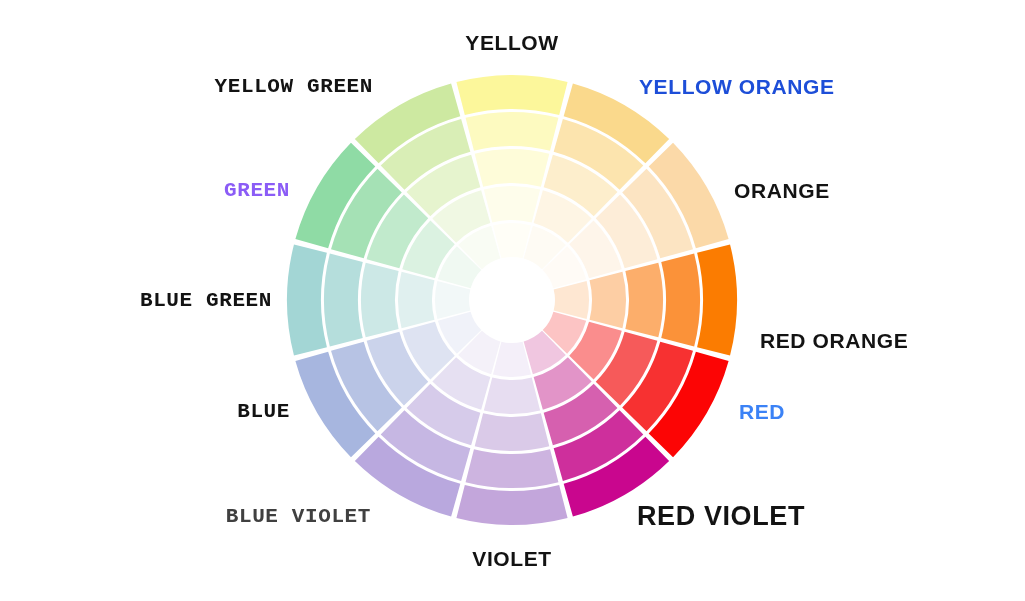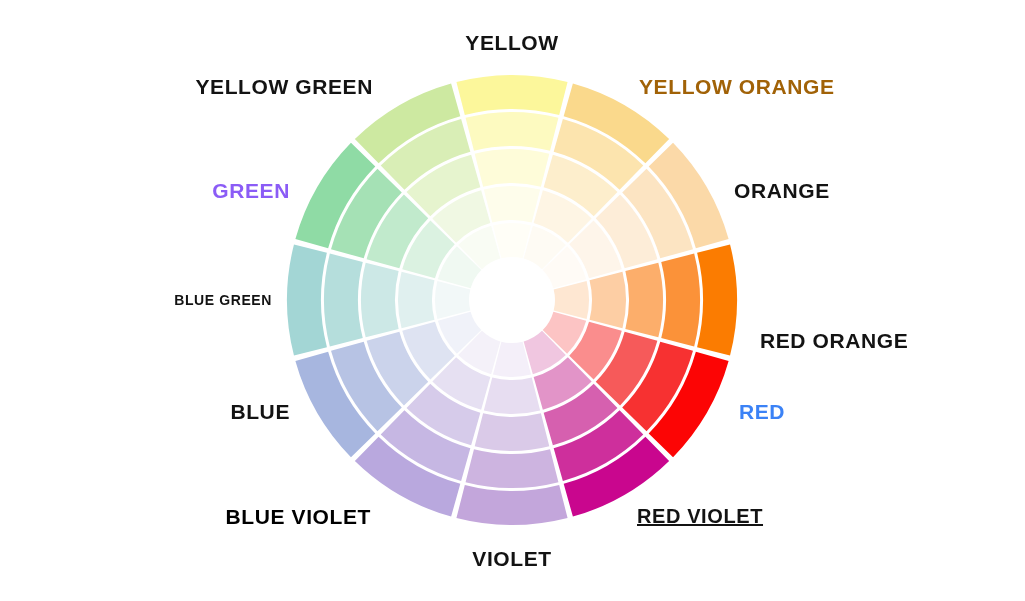--- a/index.html
+++ b/index.html
@@ -35,21 +35,21 @@
     font-family: "Liberation Sans", sans-serif;
     font-weight: bold;
     font-size: 21px;
     letter-spacing: 0.6px;
     color: #131313;
     white-space: nowrap;
     line-height: 1;
     -webkit-font-smoothing: antialiased;
   }
   .lbl-center { transform: translate(-50%, -50%); }
-  .lbl-left   { transform: translate(-100%, -50%); }
+  .lbl-left   { transform: translate(-100%, -50%); font-family: Liberation Mono, monospace; }
   .lbl-right  { transform: translate(0, -50%); }
 </style>
 </head>
 <body style="background: rgb(255, 255, 255);">
 
 <div id="stage">
   <svg id="wheel-svg" viewBox="0 0 1025 601" xmlns="http://www.w3.org/2000/svg" aria-hidden="true">
     <g id="wheel-segments">
         <g>
           <path d="M 456.43 81.97 A 225 225 0 0 1 567.57 81.97 L 559.18 114.92 A 191 191 0 0 0 464.82 114.92 Z" fill="#FCF79B" stroke="none"></path>
@@ -133,25 +133,25 @@
           <path d="M 380.70 165.45 A 188 188 0 0 1 461.13 119.01 L 470.33 151.75 A 154 154 0 0 0 404.44 189.78 Z" fill="#D9EEB6" stroke="none"></path>
           <path d="M 406.54 191.93 A 151 151 0 0 1 471.14 154.63 L 480.34 187.37 A 117 117 0 0 0 430.29 216.26 Z" fill="#E6F4CE" stroke="none"></path>
           <path d="M 432.38 218.41 A 114 114 0 0 1 481.15 190.25 L 490.35 222.98 A 80 80 0 0 0 456.13 242.74 Z" fill="#F0F8E3" stroke="none"></path>
           <path d="M 458.22 244.89 A 77 77 0 0 1 491.16 225.87 L 500.36 258.60 A 43 43 0 0 0 481.97 269.23 Z" fill="#F9FCF4" stroke="none"></path>
         </g>
         <circle cx="512" cy="300" r="40" fill="#ffffff"></circle>
       </g>
   </svg>
   <div id="wheel-labels">
       <div class="wheel-label lbl-center" style="left: 512px; top: 42px; color: rgb(19, 19, 19); font-size: 21px;">YELLOW</div>
-      <div class="wheel-label lbl-right" style="left: 639px; top: 86px; color: #a16207; font-size: 21px;">YELLOW ORANGE</div>
+      <div class="wheel-label lbl-right" style="left: 639px; top: 86px; color: #1d4ed8; font-size: 21px;">YELLOW ORANGE</div>
       <div class="wheel-label lbl-right" style="left: 734px; top: 190px; color: rgb(19, 19, 19); font-size: 21px;">ORANGE</div>
       <div class="wheel-label lbl-right" style="left: 760px; top: 300px; color: rgb(19, 19, 19); font-size: 21px; margin-top: 40px;">RED ORANGE</div>
       <div class="wheel-label lbl-right" style="left: 739px; top: 411px; color: #3b82f6; font-size: 21px;">RED</div>
-      <div class="wheel-label lbl-right" style="left: 637px; top: 516px; color: rgb(19, 19, 19); font-size: 20px; text-decoration: underline;">RED VIOLET</div>
+      <div class="wheel-label lbl-right" style="left: 637px; top: 516px; color: rgb(19, 19, 19); font-size: 27px;">RED VIOLET</div>
       <div class="wheel-label lbl-center" style="left: 512px; top: 558px; color: rgb(19, 19, 19); font-size: 21px; text-align: center;">VIOLET</div>
-      <div class="wheel-label lbl-left" style="left: 371px; top: 516px; color: #000000; font-size: 21px;">BLUE VIOLET</div>
+      <div class="wheel-label lbl-left" style="left: 371px; top: 516px; color: #404040; font-size: 21px;">BLUE VIOLET</div>
       <div class="wheel-label lbl-left" style="left: 290px; top: 411px; color: rgb(19, 19, 19); font-size: 21px;">BLUE</div>
-      <div class="wheel-label lbl-left" style="left: 272px; top: 300px; color: rgb(19, 19, 19); font-size: 14px;">BLUE GREEN</div>
+      <div class="wheel-label lbl-left" style="left: 272px; top: 300px; color: rgb(19, 19, 19); font-size: 21px;">BLUE GREEN</div>
       <div class="wheel-label lbl-left" style="left: 290px; top: 190px; color: #8b5cf6; font-size: 21px;">GREEN</div>
       <div class="wheel-label lbl-left" style="left: 373px; top: 86px; color: rgb(19, 19, 19); font-size: 21px;">YELLOW GREEN</div>
     </div>
 </div>
 
 </body></html>

